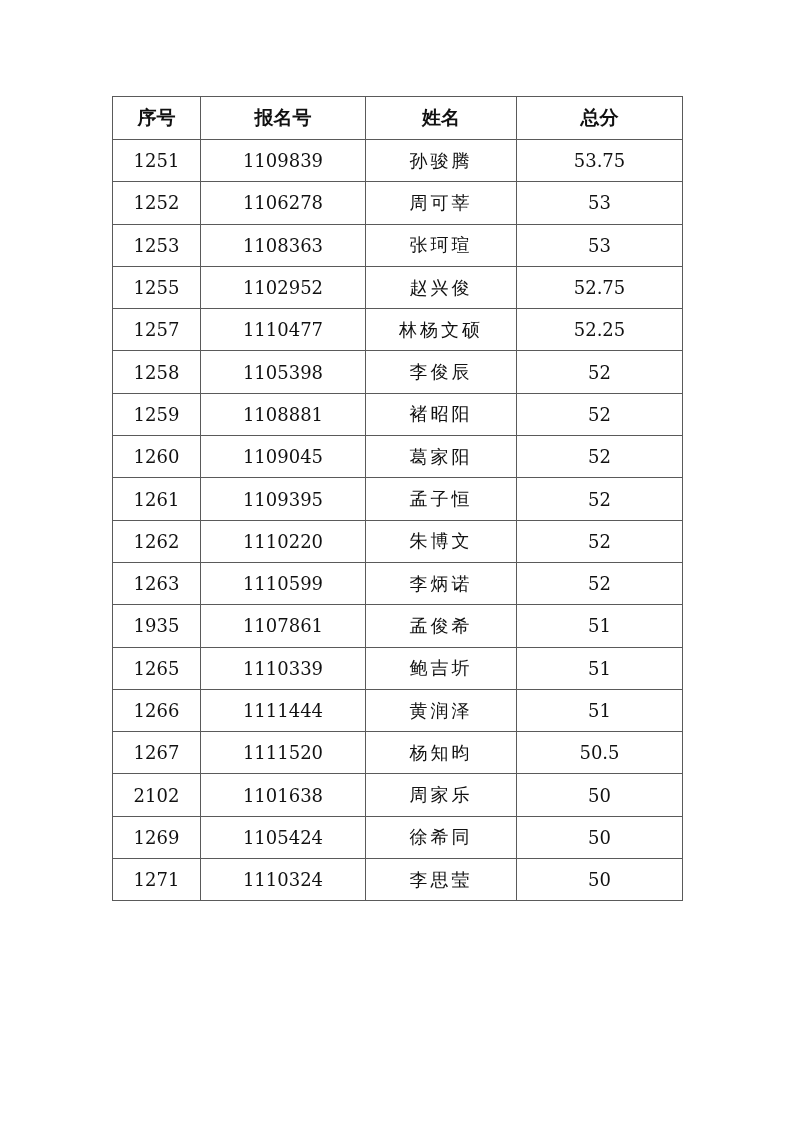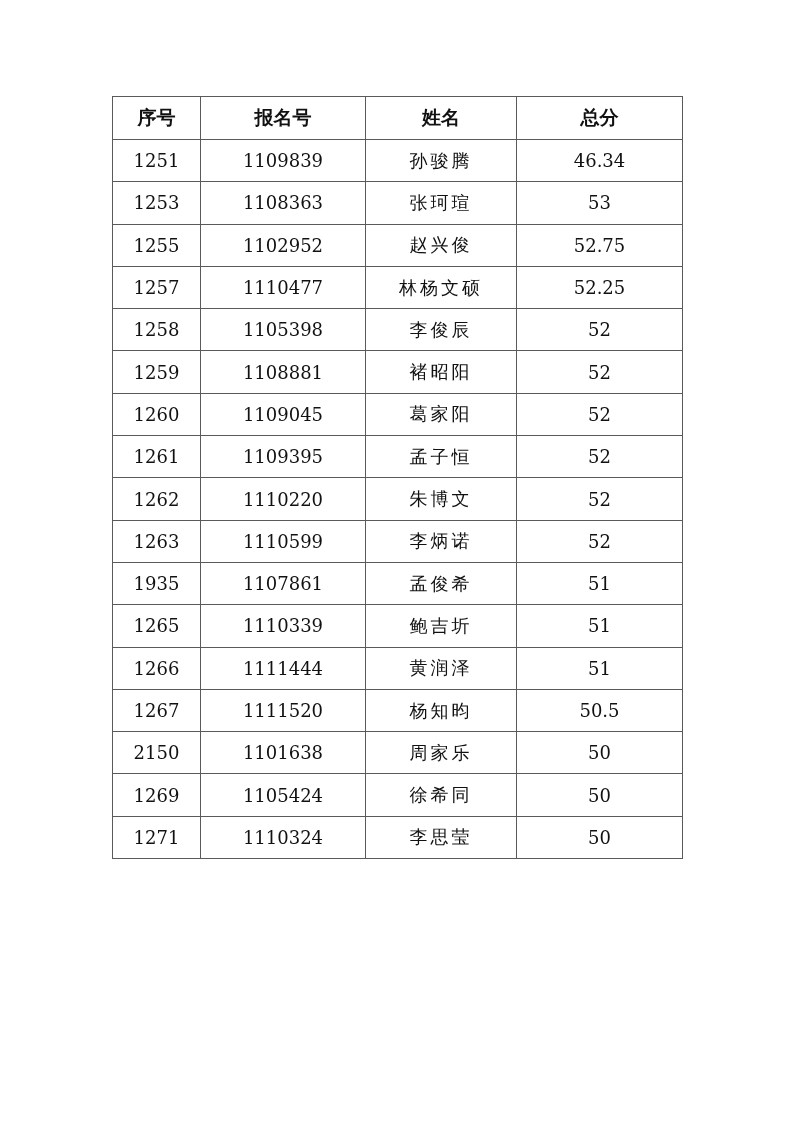--- a/index.html
+++ b/index.html
@@ -71,21 +71,27 @@
         <th>报名号</th>
         <th>姓名</th>
         <th>总分</th>
       </tr>
     </thead>
     <tbody id="table-body">
         <tr>
           <td>1251</td>
           <td>1109839</td>
           <td class="name-cell">孙骏腾</td>
-          <td>46.34</td>
+          <td>53.75</td>
+        </tr>
+        <tr>
+          <td>1252</td>
+          <td>1106278</td>
+          <td class="name-cell">周可莘</td>
+          <td>53</td>
         </tr>
         <tr>
           <td>1253</td>
           <td>1108363</td>
           <td class="name-cell">张珂瑄</td>
           <td>53</td>
         </tr>
         <tr>
           <td>1255</td>
           <td>1102952</td>
@@ -152,21 +158,21 @@
           <td class="name-cell">黄润泽</td>
           <td>51</td>
         </tr>
         <tr>
           <td>1267</td>
           <td>1111520</td>
           <td class="name-cell">杨知昀</td>
           <td>50.5</td>
         </tr>
         <tr>
-          <td>2150</td>
+          <td>2102</td>
           <td>1101638</td>
           <td class="name-cell">周家乐</td>
           <td>50</td>
         </tr>
         <tr>
           <td>1269</td>
           <td>1105424</td>
           <td class="name-cell">徐希同</td>
           <td>50</td>
         </tr>

